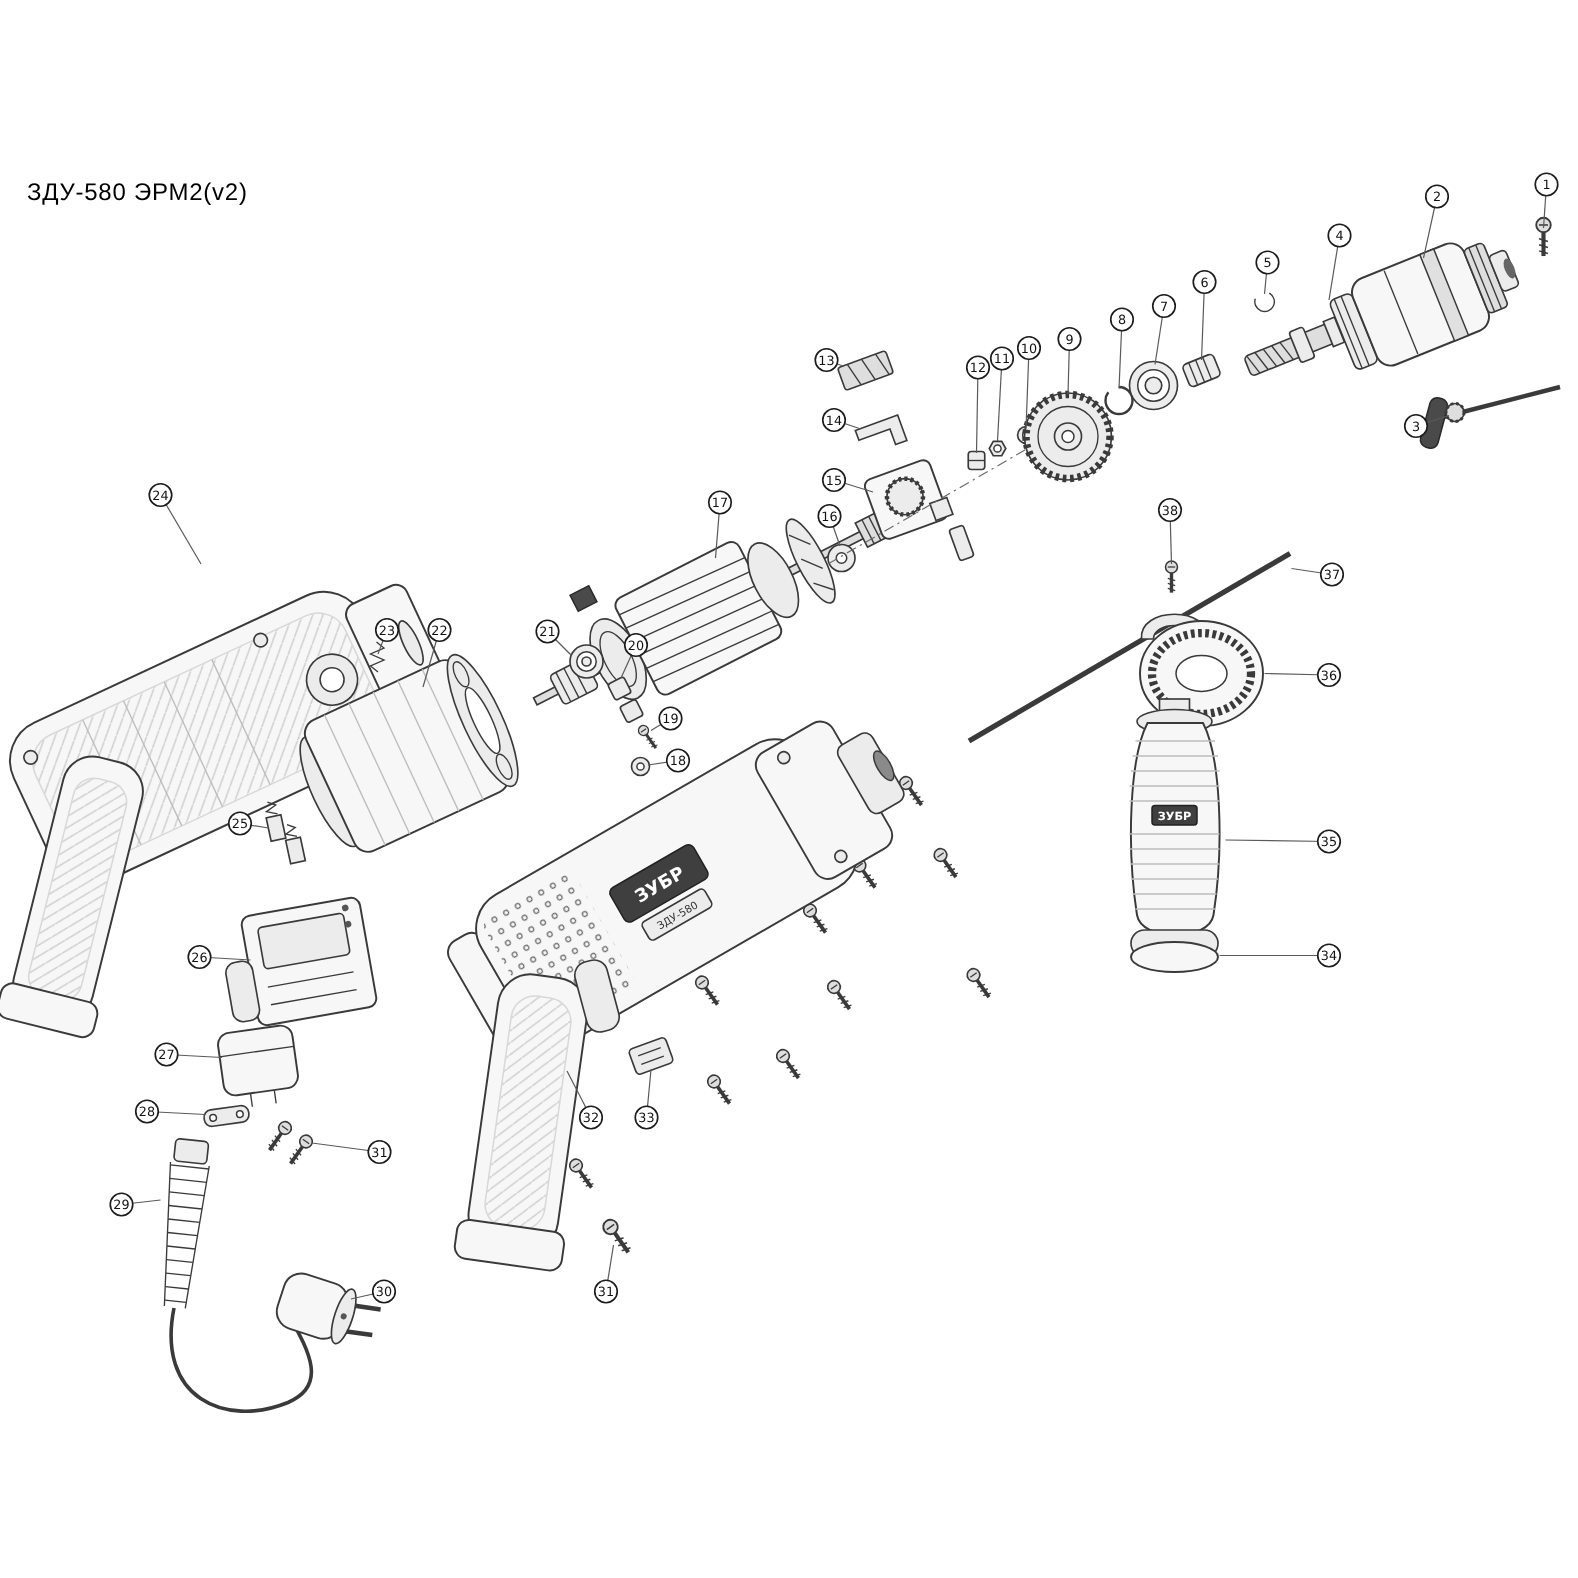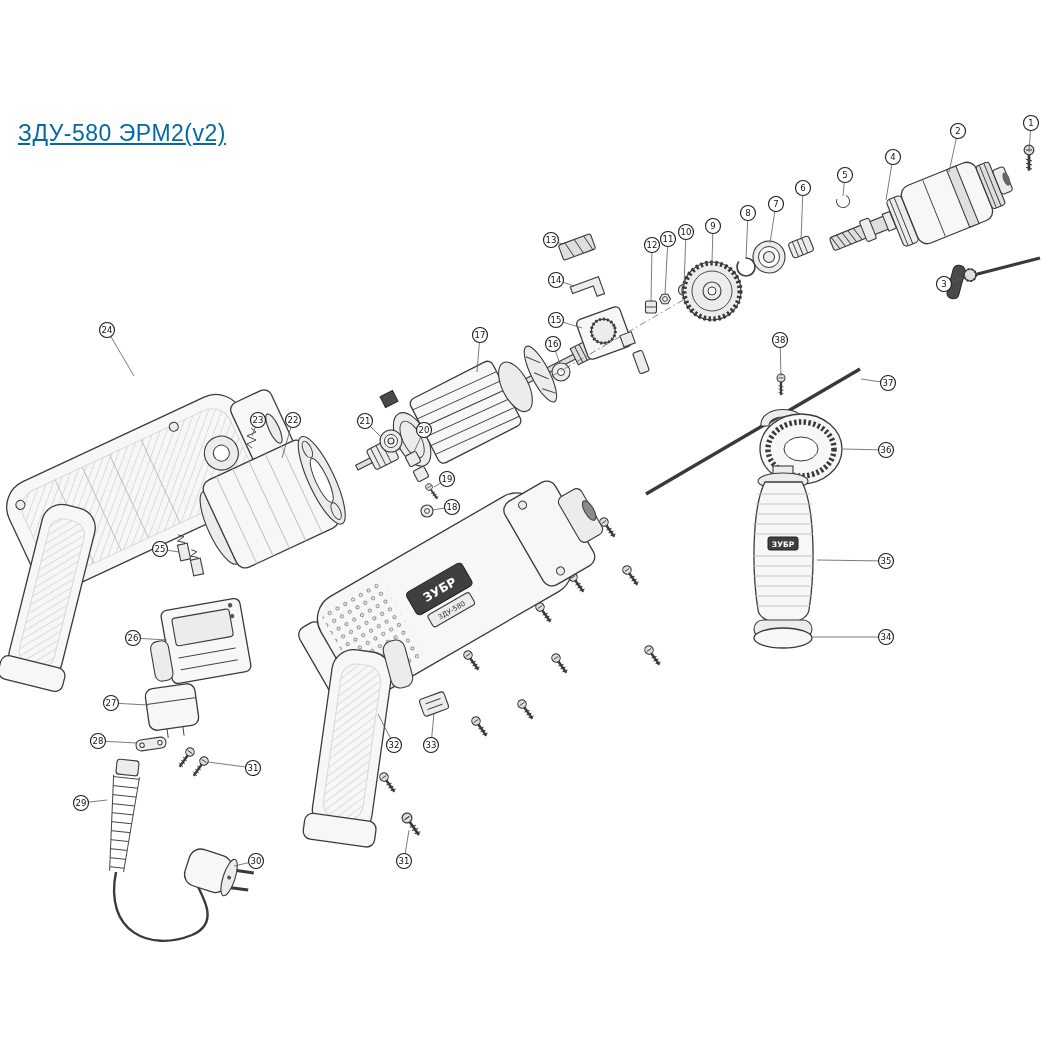--- a/index.html
+++ b/index.html
@@ -1,18 +1,18 @@
 <!DOCTYPE html>
 <html><head>
 <meta charset="utf-8">
 <style>
   html,body{margin:0;padding:0;background:#ffffff;}
   #stage{position:relative;width:1052px;height:1052px;background:#ffffff;overflow:hidden;
          font-family:"Liberation Sans",sans-serif;}
-  #title{position:absolute;left:18px;top:120px;font-size:23px;color:#0369a1;letter-spacing:.5px;text-decoration:underline;}
+  #title{position:absolute;left:18px;top:120px;font-size:16px;color:#000000;letter-spacing:.5px;}
   svg{position:absolute;left:0;top:0;}
   .outline{fill:#f7f7f7;stroke:#3a3a3a;stroke-width:1.3;}
   .part{fill:#ececec;stroke:#3a3a3a;stroke-width:1.1;}
   .metal{fill:#dedede;stroke:#3a3a3a;stroke-width:1.1;}
   .dark{fill:#4a4a4a;stroke:#2a2a2a;stroke-width:1;}
   .thin{stroke:#3a3a3a;stroke-width:.9;fill:none;}
   .faint{stroke:#bdbdbd;stroke-width:.9;fill:none;}
   .leader{stroke:#5a5a5a;stroke-width:.8;}
   .callout-circle{fill:#ffffff;stroke:#1c1c1c;stroke-width:1.1;}
   .callout-num{font:8.5px "DejaVu Sans",sans-serif;text-anchor:middle;fill:#111;}

